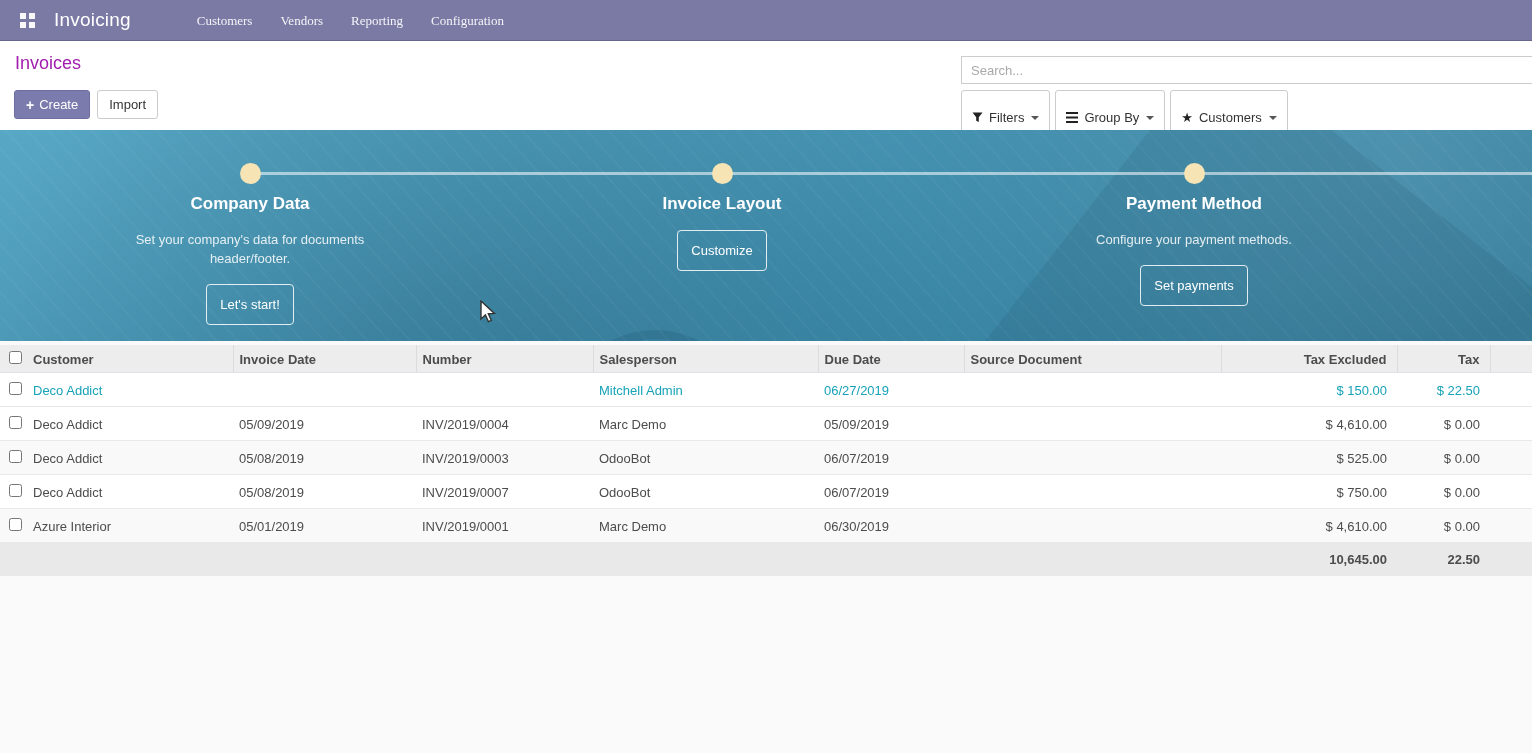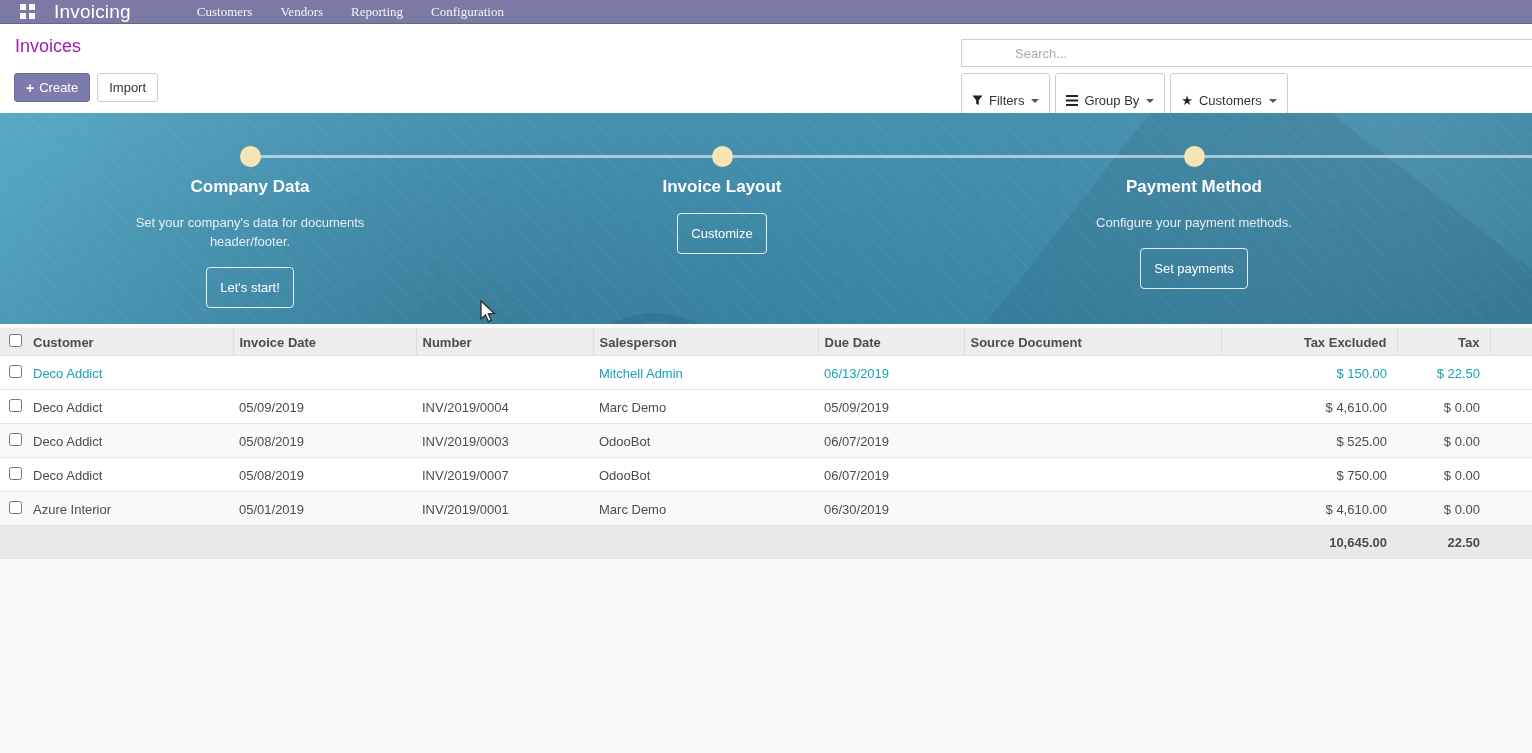--- a/index.html
+++ b/index.html
@@ -1,38 +1,38 @@
 <!DOCTYPE html>
 <html><head>
 <meta charset="utf-8">
 <style>
   * { margin:0; padding:0; box-sizing:border-box; }
   html,body { width:1532px; height:753px; }
   body { font-family:"Liberation Sans", sans-serif; background:#fafafa; color:#4c4c4c; }
   .screen { position:relative; width:1532px; height:753px; overflow:hidden; }
 
   
-  .navbar { height:24px; background:#7b7aa5; border-bottom:1px solid #66658c;
+  .navbar { height:41px; background:#7b7aa5; border-bottom:1px solid #66658c;
             display:flex; align-items:center; padding:0 16px; }
   .apps-btn { width:22px; height:22px; display:flex; align-items:center; justify-content:center;
               margin-right:16px; cursor:pointer; }
   .brand { color:#fff; font-size:19px; letter-spacing:.2px; margin-right:52px; }
   .nav-menu { display:flex; list-style:none; }
   .nav-menu li { color:rgba(255,255,255,.92); font-size:13px; padding:0 14px; cursor:pointer; line-height:41px;font-family:Liberation Serif, serif; }
 
   
   .control-panel { position:relative; background:#fff; height:89px; }
   .cp-title { position:absolute; left:15px; top:12px; font-size:18px; font-weight:400; color:#a21caf; }
   .cp-buttons { position:absolute; left:14px; top:49px; display:flex; }
   .btn { font-size:13px; border-radius:3px; padding:5px 11px; cursor:pointer; border:1px solid #ccc;
          background:#fff; color:#333; display:inline-flex; align-items:center; line-height:17px; }
   .btn-primary { background:#7c7bad; border-color:#6e6da0; color:#fff; margin-right:7px; }
   .plus-ic { font-weight:bold; font-size:14px; margin-right:5px; line-height:14px; }
   .searchbox { position:absolute; left:961px; right:0; top:15px; height:28px; border:1px solid #ccc;
-               border-right:none; background:#fff; display:flex; align-items:center;padding-left:44px; }
+               border-right:none; background:#fff; display:flex; align-items:center; }
   .searchbox input { border:none; outline:none; width:100%; font-size:13px; padding:0 9px;
                      font-family:"Liberation Sans",sans-serif; color:#444; }
   .searchbox input::placeholder { color:#a9a9a9; }
   .filter-row { position:absolute; left:961px; top:49px; display:flex; }
   .filter-row .btn { margin-right:5px; padding:18px 10px; }
   .btn .ic { margin-right:6px; display:inline-flex; align-items:center; }
   .caret { width:0; height:0; border-left:4px solid transparent; border-right:4px solid transparent;
            border-top:4px solid #555; margin-left:7px; display:inline-block; }
   .star-ic { font-size:13px; margin-right:6px; color:#222; }
 
@@ -201,21 +201,21 @@
         <th class="with-div"></th>
       </tr>
     </thead>
     <tbody>
       <tr class="draft">
         <td class="sel"><input type="checkbox" style=""></td>
         <td>Deco Addict</td>
         <td></td>
         <td></td>
         <td>Mitchell Admin</td>
-        <td>06/13/2019</td>
+        <td>06/27/2019</td>
         <td></td>
         <td class="num">$ 150.00</td>
         <td class="num">$ 22.50</td>
         <td></td>
       </tr>
       <tr>
         <td class="sel"><input type="checkbox" style=""></td>
         <td>Deco Addict</td>
         <td>05/09/2019</td>
         <td>INV/2019/0004</td>

